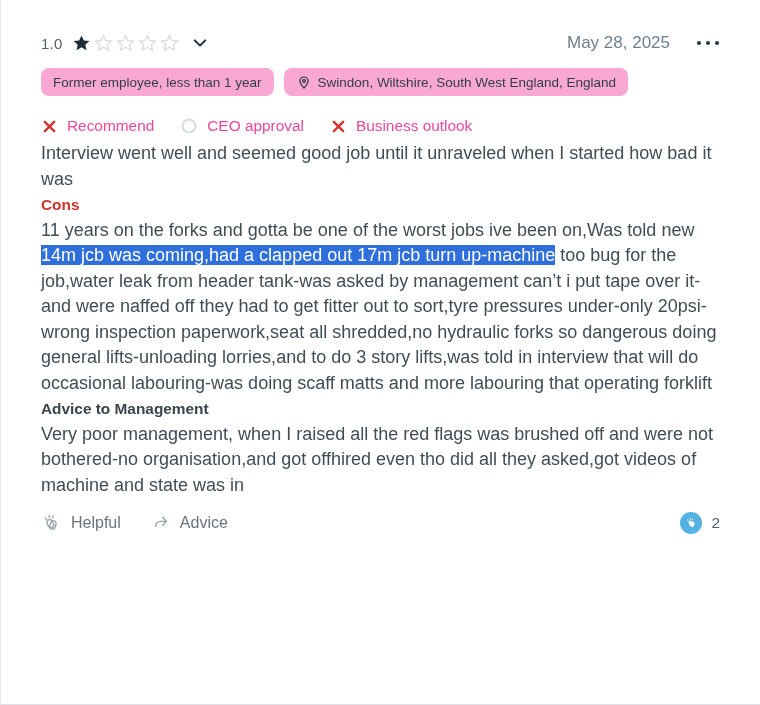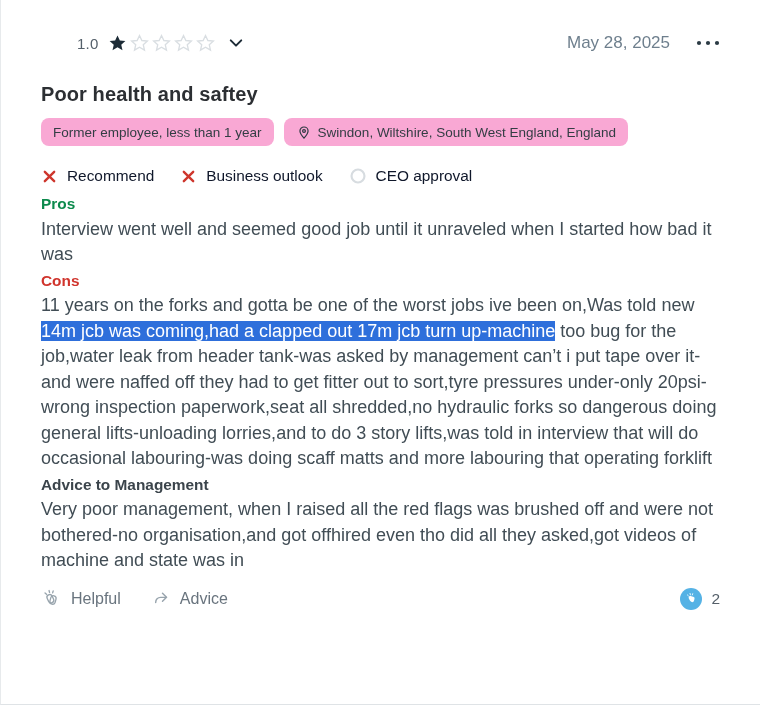--- a/index.html
+++ b/index.html
@@ -10,21 +10,21 @@
     width: 760px; height: 705px;
     padding: 30px 40px 0 40px;
     border-left: 1px solid #e7eaec;
     border-bottom: 1px solid #dfe3e6;
     background: #fff;
   }
 
   
   .header { display: flex; justify-content: space-between; align-items: center; height: 26px; }
   .rating-group { display: flex; align-items: center; gap: 9px; }
-  .rating-value { font-size: 15px; color: #55606b; letter-spacing: .2px; margin-left: 36px; }
+  .rating-value { font-size: 15px; color: #55606b; letter-spacing: .2px; }
   .stars { display: flex; align-items: center; gap: 1px; }
   .star { width: 21px; height: 21px; display: block; }
   .star.filled path { fill: var(--star-filled); }
   .star.empty  path { fill: none; stroke: var(--star-empty); stroke-width: 1.5; }
   .chevron-btn { background: none; border: none; cursor: pointer; display: flex; align-items: center; margin-left: 2px; }
   .header-right { display: flex; align-items: center; gap: 26px; }
   .date { font-size: 17px; color: #6e7f8d; }
   .more-btn { background: none; border: none; cursor: pointer; display: flex; align-items: center; padding: 4px 0; }
 
   
@@ -33,21 +33,21 @@
   .avatar { width: 40px; height: 40px; border-radius: 50%; background: #f4f5f6; display: flex; align-items: center; justify-content: center; flex: none; }
   .job-title { font-size: 16px; color: #333d46; font-weight: 500; }
 
   
   .tags { margin-top: 12px; display: flex; gap: 10px; }
   .pill { background: #f9a8d4; border-radius: 8px; padding: 6px 12px; font-size: 13.5px; color: #333d44; display: flex; align-items: center; gap: 6px; white-space: nowrap; }
 
   
   .attrs { margin-top: 20px; display: flex; gap: 26px; align-items: center; height: 20px; }
   .attr { display: flex; align-items: center; gap: 9px; }
-  .attr-label { font-size: 15.4px; color: #0f172a; }
+  .attr-label { font-size: 15.4px; color: #ec4899; }
 
   
   .body-text { margin-top: 5px; width: 682px; }
   .body-text p { font-size: 18px; line-height: 25.5px; color: #414d55; }
   .sec-label { font-weight: 700; font-size: 15.4px; line-height: 25.5px; }
   .pros-label   { color: var(--pros-green); }
   .cons-label   { color: var(--cons-red); }
   .advice-label { color: #3b444b; }
   .selected { background: var(--selection-blue); color: #fff; }
 
@@ -101,21 +101,20 @@
           <svg width="24" height="6" viewBox="0 0 24 6">
               <circle cx="3" cy="3" r="2.1" fill="#2b3a44"></circle>
               <circle cx="12" cy="3" r="2.1" fill="#2b3a44"></circle>
               <circle cx="21" cy="3" r="2.1" fill="#2b3a44"></circle>
             </svg>
         </span>
       </button>
     </div>
   </div>
 
-  <h2 class="title">Poor health and saftey</h2>
 
 
   <div class="tags">
     <span class="pill">
       <span>Former employee, less than 1 year</span>
     </span>
     <span class="pill">
       <span>
         <svg width="16" height="16" viewBox="0 0 24 24" fill="none" stroke="#2b3840" stroke-width="1.8">
           <path d="M12 21.3c-4.1-4.5-6.1-7.7-6.1-10.7a6.1 6.1 0 1 1 12.2 0c0 3-2 6.2-6.1 10.7z"></path>
@@ -130,38 +129,37 @@
     <span class="attr">
       <span>
         <svg width="17" height="17" viewBox="0 0 20 20">
             <path d="M4.5 4.5l11 11M15.5 4.5l-11 11" stroke="var(--x-red)" stroke-width="2.8" stroke-linecap="round"></path>
           </svg>
       </span>
       <span class="attr-label">Recommend</span>
     </span>
     <span class="attr">
       <span>
+        <svg width="18" height="18" viewBox="0 0 20 20" fill="none">
+            <circle cx="10" cy="10" r="7.2" stroke="#d7dce0" stroke-width="2.4"></circle>
+          </svg>
+      </span>
+      <span class="attr-label">CEO approval</span>
+    </span>
+    <span class="attr">
+      <span>
         <svg width="17" height="17" viewBox="0 0 20 20">
             <path d="M4.5 4.5l11 11M15.5 4.5l-11 11" stroke="var(--x-red)" stroke-width="2.8" stroke-linecap="round"></path>
           </svg>
       </span>
       <span class="attr-label">Business outlook</span>
     </span>
-    <span class="attr">
-      <span>
-        <svg width="18" height="18" viewBox="0 0 20 20" fill="none">
-            <circle cx="10" cy="10" r="7.2" stroke="#d7dce0" stroke-width="2.4"></circle>
-          </svg>
-      </span>
-      <span class="attr-label">CEO approval</span>
-    </span>
   </div>
 
   <div class="body-text">
-    <div class="sec-label pros-label">Pros</div>
     <p>Interview went well and seemed good job until it unraveled when I started how bad it was</p>
 
     <div class="sec-label cons-label">Cons</div>
     <p><span>11 years on the forks and gotta be one of the worst jobs ive been on,Was told new </span><span class="selected">14m jcb was coming,had a clapped out 17m jcb turn up-machine</span><span> too bug for the job,water leak from header tank-was asked by management can’t i put tape over it-and were naffed off they had to get fitter out to sort,tyre pressures under-only 20psi-wrong inspection paperwork,seat all shredded,no hydraulic forks so dangerous doing general lifts-unloading lorries,and to do 3 story lifts,was told in interview that will do occasional labouring-was doing scaff matts and more labouring that operating forklift</span></p>
 
     <div class="sec-label advice-label">Advice to Management</div>
     <p>Very poor management, when I raised all the red flags was brushed off and were not bothered-no organisation,and got offhired even tho did all they asked,got videos of machine and state was in</p>
   </div>
 
   <div class="footer">

